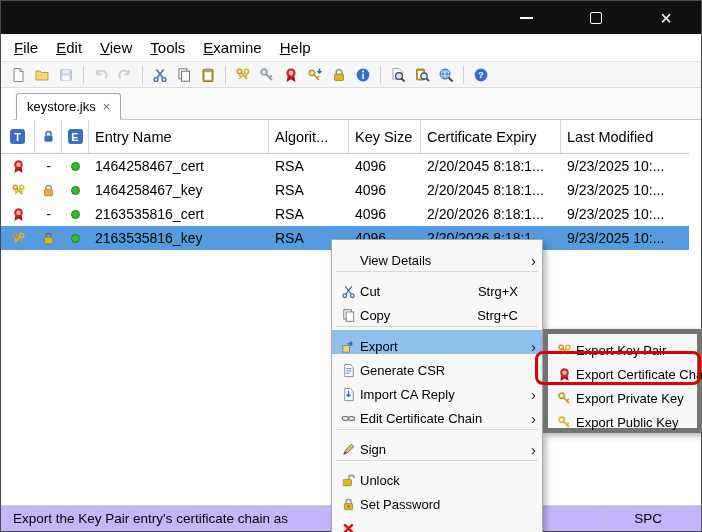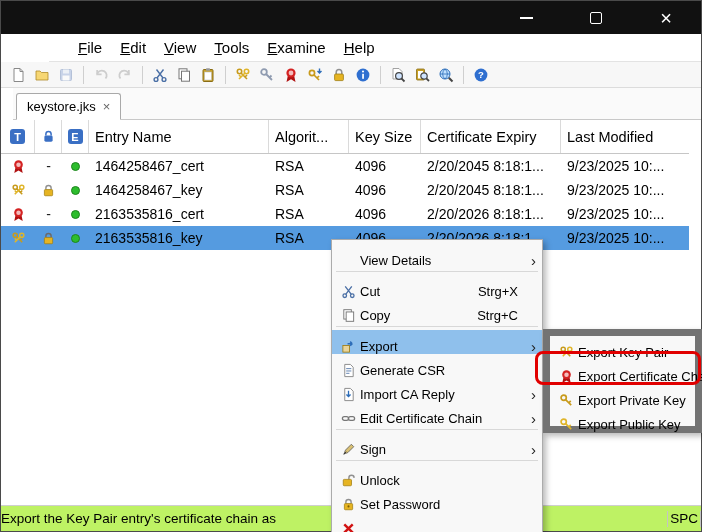--- a/index.html
+++ b/index.html
@@ -8,21 +8,21 @@
   .window { position:absolute; inset:0; border:1px solid #4a4a4a; background:#fff; }
 
   
   .titlebar { height:33px; background:#111; display:flex; justify-content:flex-end; align-items:stretch; }
   .win-btn { width:70px; display:flex; align-items:center; justify-content:center; color:#fff; }
   .min-glyph { width:13px; height:2px; background:#fff; }
   .max-glyph { width:12px; height:12px; border:1.6px solid #fff; border-radius:2px; }
   .close-glyph { font-size:20px; line-height:1; color:#fff; font-weight:400; }
 
   
-  .menubar { height:28px; background:#fff; border-bottom:1px solid #e3e3e3; display:flex; align-items:center; padding-left:20px;margin-left:48px; }
+  .menubar { height:28px; background:#fff; border-bottom:1px solid #e3e3e3; display:flex; align-items:center; padding-left:4px; }
   .menu-item { display:inline-block; padding:3px 9px; font-size:15px; color:#000; cursor:default; }
   .menu-item::first-letter { text-decoration:underline; }
 
   
   .toolbar { height:26px; background:#f7f7f7; border-bottom:1px solid #dcdcdc; display:flex; align-items:center; padding-left:6px; gap:2px; }
   .tb-btn { width:22px; height:22px; display:flex; align-items:center; justify-content:center; border-radius:2px; }
   .tb-btn.disabled { opacity:.38; }
   .tb-sep { width:1px; height:18px; background:#cfcfcf; margin:0 4px; }
   .i { width:16px; height:16px; display:block; }
   .i15 { width:15px; height:15px; display:block; }
@@ -40,36 +40,36 @@
   .trow { display:flex; height:24px; align-items:center; font-size:14px; color:#000; }
   .trow.selected { background:var(--selection,#559be0); }
   .td { display:flex; align-items:center; padding-left:6px; overflow:hidden; white-space:nowrap; }
   .td.cent { justify-content:center; padding-left:0; }
   .c-t{width:34px;} .c-lock{width:27px;} .c-e{width:27px;} .c-name{width:180px;} .c-algo{width:80px;} .c-size{width:72px;} .c-exp{width:140px;} .c-mod{flex:1; border-right:none;}
   .hdr-badge { width:15px; height:15px; background:var(--header_badge_blue,#3a6fc4); color:#fff; border-radius:3px; font-size:11px; font-weight:bold; display:flex; align-items:center; justify-content:center; }
   .dot { width:9px; height:9px; border-radius:50%; background:var(--status_ok_green,#2dbd2d); border:1px solid #1d851d; }
   .dash { color:#222; }
 
   
-  .statusbar { position:absolute; left:0; right:0; bottom:0; height:26px; background:#bef264; border-top:1px solid #cfcfcf; display:flex; align-items:center; font-size:13.5px; color:#000; padding-left:0; z-index:10; }
-  .status-right { position:absolute; right:0; display:flex; align-items:center; gap:2px;justify-content:flex-end; }
+  .statusbar { position:absolute; left:0; right:0; bottom:0; height:26px; background:#c4b5fd; border-top:1px solid #cfcfcf; display:flex; align-items:center; font-size:13.5px; color:#000; padding-left:12px; z-index:10; }
+  .status-right { position:absolute; right:12px; display:flex; align-items:center; gap:26px;justify-content:flex-end; }
   .status-vsep { width:1px; height:16px; background:#c4c4c4; }
 
   
   .context-menu { position:absolute; left:330px; top:238px; width:212px; height:296px; background:#f8f8f8; border:1px solid #ababab; box-shadow:3px 3px 6px rgba(0,0,0,.28); z-index:40; padding-top:4px; overflow:hidden; }
   .cm-item { height:24px; display:flex; align-items:flex-end; padding:0 6px 0 4px; font-size:13px; color:#000; }
   .cm-item.hl { background:var(--menu_highlight,#8fc0ec); }
   .cm-icon { width:24px; display:flex; align-items:center; justify-content:center; flex:none; }
   .cm-label { flex:1; }
   .cm-short { color:#000000; margin-right:18px; }
   .cm-arrow { width:10px; text-align:right; font-size:15px; color:#222; line-height:1; }
   .cm-sep { height:1px; background:#d8d8d8; margin:3px 4px; }
 
   
-  .submenu { position:absolute; left:542px; top:328px; width:159px; height:104px; background:#f8f8f8; border:7px solid #737373; box-shadow:3px 3px 6px rgba(0,0,0,.28); z-index:45; padding-top:4px; }
+  .submenu { position:absolute; left:542px; top:328px; width:159px; height:104px; background:#f8f8f8; border:5px solid #737373; box-shadow:3px 3px 6px rgba(0,0,0,.28); z-index:45; padding-top:4px; }
   .sm-item { height:24px; display:flex; align-items:center; padding:0 6px 0 4px; font-size:13px; color:#000; white-space:nowrap; }
 
   
   .annotation { position:absolute; left:534px; top:350px; width:166px; height:34px; border:3px solid var(--annotation_red,#e10000); border-radius:8px; z-index:60; pointer-events:none; }
 </style>
 </head>
 <body>
 
 <div class="window">
 

